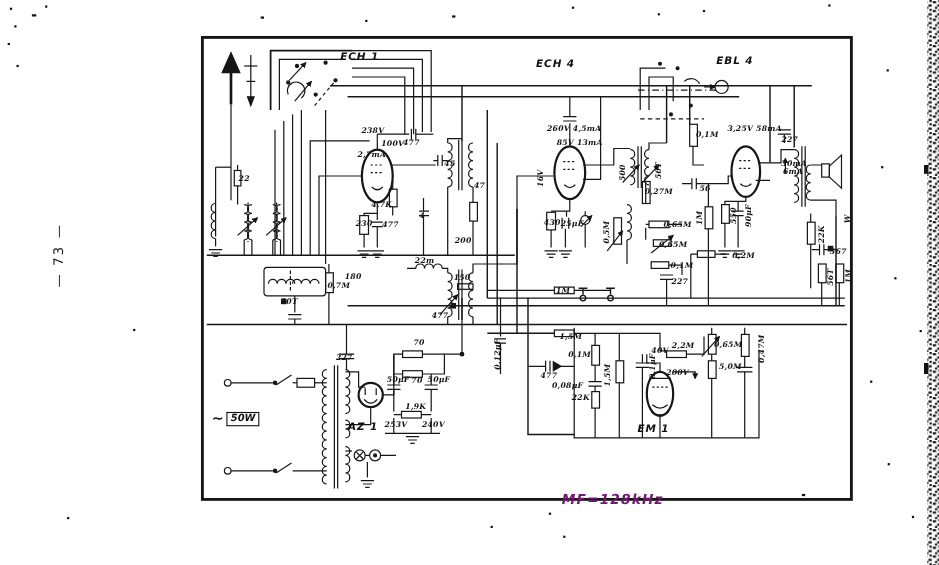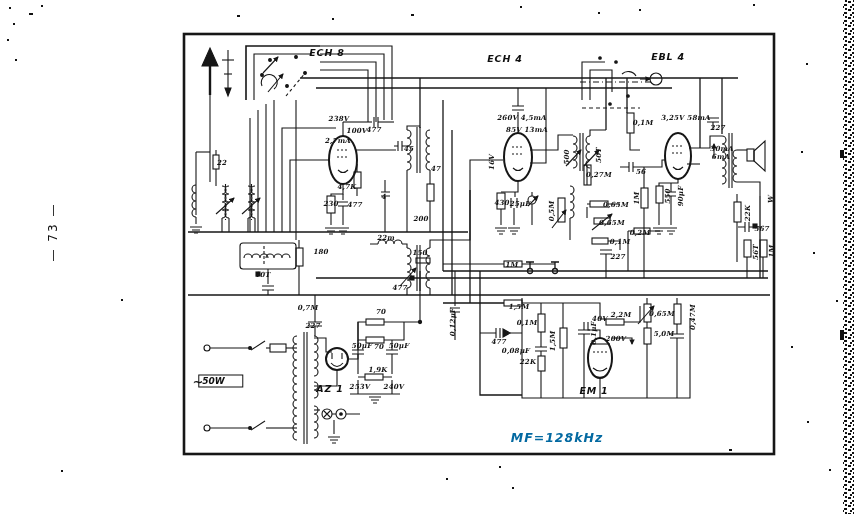--- a/index.html
+++ b/index.html
@@ -5,27 +5,27 @@
   html,body{margin:0;padding:0;background:#fff;}
   .stage{position:relative;width:854px;height:514px;background:#ffffff;overflow:hidden;
          font-family:"DejaVu Serif",serif;}
   svg{position:absolute;left:0;top:0;}
   .lbl{position:absolute;font:italic 700 7px "DejaVu Serif",serif;color:#141414;
        white-space:nowrap;transform:translate(-50%,-50%);letter-spacing:0.2px;}
   .tlbl{position:absolute;font:italic 700 9.5px "DejaVu Sans",sans-serif;color:#101010;
         white-space:nowrap;transform:translate(-50%,-50%);letter-spacing:0.8px;}
   .brand{position:absolute;left:710px;top:426px;font:500 17px "Liberation Sans",sans-serif;
          color:#111;letter-spacing:1.5px;transform:translate(-50%,-50%);white-space:nowrap;}
-  .mf{position:absolute;left:557px;top:437px;font:italic 700 12.5px "DejaVu Sans",sans-serif;
-      color:#0369a1;letter-spacing:1px;transform:translate(-50%,-50%);white-space:nowrap;}
+  .mf{position:absolute;left:557px;top:454px;font:italic 700 12.5px "DejaVu Sans",sans-serif;
+      color:#701a75;letter-spacing:1px;transform:translate(-50%,-50%);white-space:nowrap;}
   .pagenum{position:absolute;left:53px;top:232px;font:500 12px "DejaVu Sans",sans-serif;
            color:#101010;letter-spacing:2px;transform:translate(-50%,-50%) rotate(-90deg);
            white-space:nowrap;}
   .mainsbox{position:absolute;left:221px;top:381px;border:1.6px solid #111;
-            font:italic 700 9px "DejaVu Sans",sans-serif;color:#101010;padding:0px 18px 1px 3px;
+            font:italic 700 9px "DejaVu Sans",sans-serif;color:#101010;padding:0px 3px 1px 3px;
             transform:translate(-50%,-50%);white-space:nowrap;}
   .tilde{position:absolute;left:198px;top:381px;font:700 13px "DejaVu Sans",sans-serif;
          color:#101010;transform:translate(-50%,-50%);}
 </style>
 </head>
 <body>
 
 <div class="stage">
 
 <svg width="854" height="514" viewBox="0 0 854 514">
@@ -448,40 +448,40 @@
       <span class="lbl" style="left: 355px; top: 204px;">477</span>
       <span class="lbl" style="left: 384px; top: 196px;">4</span>
       <span class="lbl" style="left: 409px; top: 148px;">45</span>
       <span class="lbl" style="left: 436px; top: 168px;">47</span>
       <span class="lbl" style="left: 421px; top: 218px;">200</span>
       <span class="lbl" style="left: 386px; top: 237px;">22m</span>
       <span class="lbl" style="left: 420px; top: 252px; text-align: right;">150</span>
       <span class="lbl" style="left: 222px; top: 162px;">22</span>
       <span class="lbl" style="left: 277px; top: 251px; margin-left: 44px;">180</span>
       <span class="lbl" style="left: 263px; top: 274px;">10T</span>
-      <span class="lbl" style="left: 308px; top: 259px; margin-top: 48px;">0,7M</span>
+      <span class="lbl" style="left: 308px; top: 259px;">0,7M</span>
       <span class="lbl" style="left: 400px; top: 287px;">477</span>
       <span class="lbl" style="left: 313px; top: 325px;">227</span>
       <span class="lbl" style="left: 522px; top: 117px;">260V 4,5mA</span>
       <span class="lbl" style="left: 527px; top: 129px;">85V 13mA</span>
       <span class="lbl" style="left: 491px; top: 162px; transform: translate(-50%, -50%) rotate(-90deg);">16V</span>
       <span class="lbl" style="left: 502px; top: 202px;">430</span>
       <span class="lbl" style="left: 520px; top: 203px;">25μF</span>
       <span class="lbl" style="left: 566px; top: 157px; transform: translate(-50%, -50%) rotate(-90deg);">500</span>
       <span class="lbl" style="left: 598px; top: 155px; transform: translate(-50%, -50%) rotate(-90deg);">50T</span>
       <span class="lbl" style="left: 599px; top: 174px;">0,27M</span>
       <span class="lbl" style="left: 551px; top: 211px; transform: translate(-50%, -50%) rotate(-90deg);">0,5M</span>
       <span class="lbl" style="left: 616px; top: 204px;">0,65M</span>
       <span class="lbl" style="left: 612px; top: 222px;">0,65M</span>
       <span class="lbl" style="left: 620px; top: 241px;">0,1M</span>
       <span class="lbl" style="left: 641px; top: 171px;">56</span>
       <span class="lbl" style="left: 636px; top: 198px; transform: translate(-50%, -50%) rotate(-90deg);">1M</span>
       <span class="lbl" style="left: 667px; top: 196px; transform: translate(-50%, -50%) rotate(-90deg);">550</span>
       <span class="lbl" style="left: 680px; top: 196px; transform: translate(-50%, -50%) rotate(-90deg);">90μF</span>
-      <span class="lbl" style="left: 640px; top: 232px; text-align: right;">0,2M</span>
+      <span class="lbl" style="left: 676px; top: 232px; text-align: right;">0,2M</span>
       <span class="lbl" style="left: 618px; top: 256px;">227</span>
       <span class="lbl" style="left: 643px; top: 122px;">0,1M</span>
       <span class="lbl" style="left: 686px; top: 117px;">3,25V 58mA</span>
       <span class="lbl" style="left: 718px; top: 127px;">227</span>
       <span class="lbl" style="left: 722px; top: 148px;">30mA</span>
       <span class="lbl" style="left: 721px; top: 156px;">6mA</span>
       <span class="lbl" style="left: 747px; top: 213px; transform: translate(-50%, -50%) rotate(-90deg);">22K</span>
       <span class="lbl" style="left: 770px; top: 199px; transform: translate(-50%, -50%) rotate(-90deg);">W</span>
       <span class="lbl" style="left: 762px; top: 228px;">567</span>
       <span class="lbl" style="left: 755px; top: 252px; transform: translate(-50%, -50%) rotate(-90deg);">56T</span>
@@ -503,21 +503,21 @@
       <span class="lbl" style="left: 692px; top: 317px; transform: translate(-50%, -50%) rotate(-90deg);">0,47M</span>
       <span class="lbl" style="left: 381px; top: 311px;">70</span>
       <span class="lbl" style="left: 379px; top: 346px;">70</span>
       <span class="lbl" style="left: 362px; top: 345px;">50μF</span>
       <span class="lbl" style="left: 399px; top: 345px;">50μF</span>
       <span class="lbl" style="left: 360px; top: 386px;">253V</span>
       <span class="lbl" style="left: 378px; top: 369px;">1,9K</span>
       <span class="lbl" style="left: 394px; top: 386px;">240V</span>
     </div>
 <div>
-      <span class="tlbl" style="left: 327px; top: 52px;">ECH 8</span>
+      <span class="tlbl" style="left: 327px; top: 52px;">ECH 1</span>
       <span class="tlbl" style="left: 505px; top: 58px;">ECH 4</span>
       <span class="tlbl" style="left: 668px; top: 56px;">EBL 4</span>
       <span class="tlbl" style="left: 330px; top: 388px;">AZ 1</span>
       <span class="tlbl" style="left: 594px; top: 390px;">EM 1</span>
     </div>
 
 <span class="pagenum">— 73 —</span>
 <span class="mf">MF=128kHz</span>
 <span class="tilde">~</span>
 <span class="mainsbox">50W</span>

